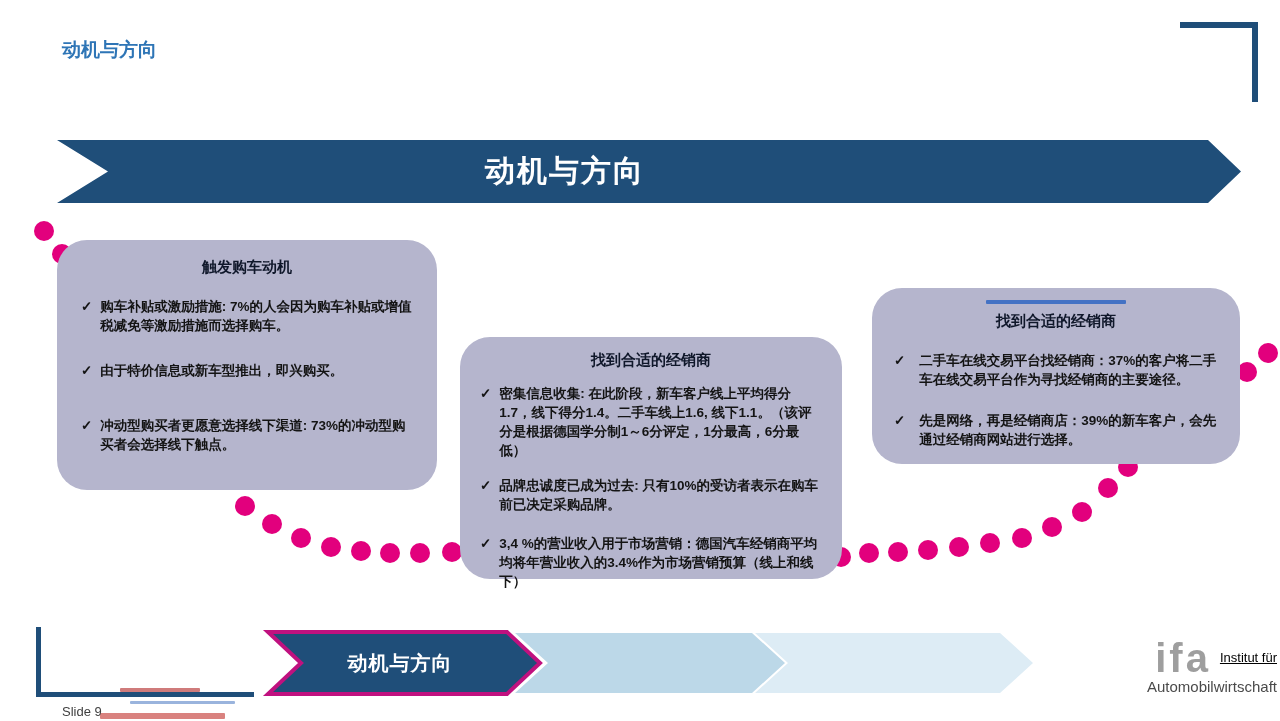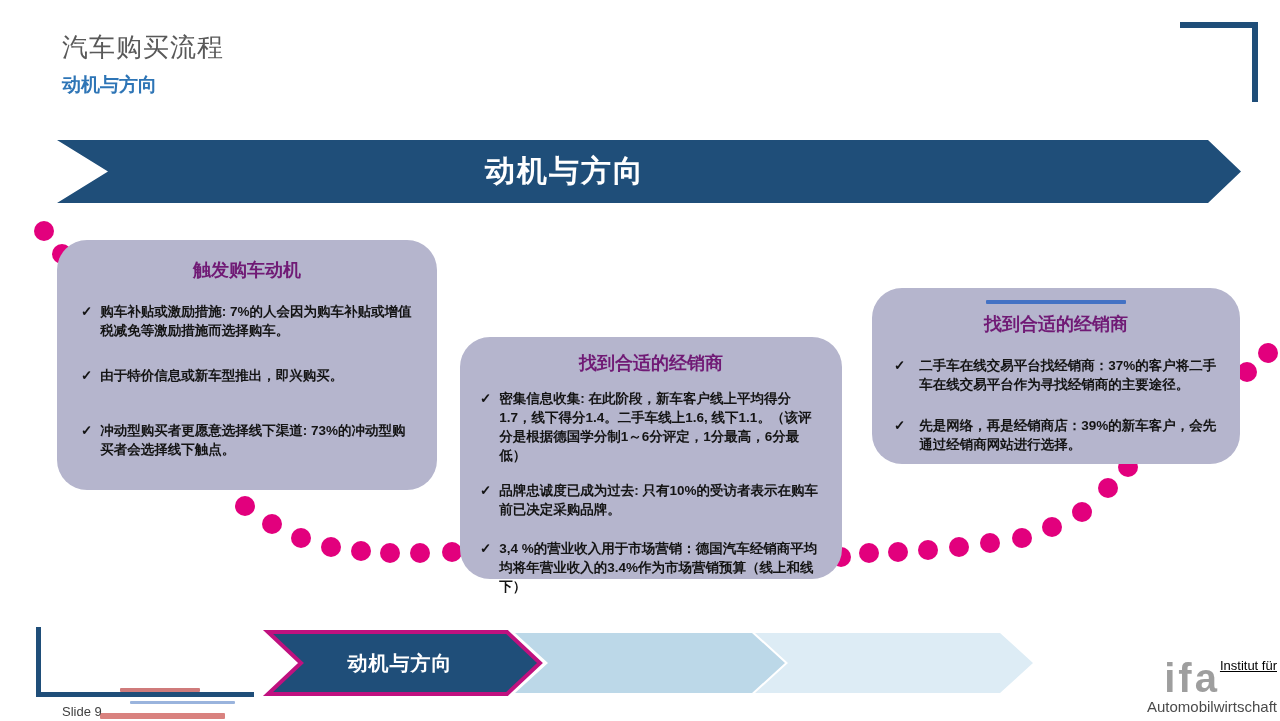--- a/index.html
+++ b/index.html
@@ -26,21 +26,21 @@
           letter-spacing:2px;z-index:3;}
 
   
   .dot{position:absolute;width:20px;height:20px;border-radius:50%;background:#e2007d;z-index:1;}
 
   
   .card{position:absolute;background:#b5b5cd;border-radius:30px;z-index:2;box-sizing:border-box;}
   .card-1{left:57px;top:240px;width:380px;height:250px;padding:18px 24px 14px;}
   .card-2{left:460px;top:337px;width:382px;height:242px;padding:12px 20px;}
   .card-3{left:872px;top:280px;width:368px;height:176px;padding:10px 22px;margin-top:8px;}
-  .card-title{text-align:center;color:#701a75;font-weight:bold;font-size:18px;}
+  .card-title{text-align:center;color:#0f172a;font-weight:bold;font-size:15px;}
   .card-rule{width:140px;height:4px;background:#4472c4;margin:2px auto 8px;border-radius:1px;}
   .bullet{display:flex;gap:8px;color:#141414;font-size:13.5px;line-height:19px;font-weight:600;}
   .bullet .check{flex:0 0 auto;}
   .card-1 .b1{margin-top:20px;}
   .card-1 .b2{margin-top:26px;}
   .card-1 .b3{margin-top:36px;}
   .card-2 .card-title{margin-top:2px;}
   .card-2 .b1{margin-top:14px;}
   .card-2 .b2{margin-top:16px;}
   .card-2 .b3{margin-top:20px;}
@@ -57,32 +57,31 @@
 
   
   .slide-num{position:absolute;left:62px;top:704px;font-size:13px;color:#3f3f3f;z-index:3;}
   .strip{position:absolute;z-index:2;border-radius:1px;}
   .strip-r1{left:120px;top:688px;width:80px;height:4px;background:#cf7b7b;}
   .strip-b1{left:130px;top:701px;width:105px;height:3px;background:#9ab4dd;}
   .strip-r2{left:100px;top:713px;width:125px;height:6px;background:#d9827f;}
 
   
   .logo{position:absolute;left:1085px;top:638px;width:192px;z-index:3;}
-  .logo-row{display:flex;justify-content:flex-end;margin-top:20px;}
+  .logo-row{display:flex;align-items:center;justify-content:flex-end;gap:9px;}
   .logo-mark{font-size:40px;font-weight:bold;color:#9e9e9e;letter-spacing:3px;line-height:1;}
   .logo-txt{font-size:13px;color:#000000;line-height:1.2;text-decoration:underline;}
   .logo-line2{font-size:15px;color:#4a4a4a;text-align:right;margin-top:0px;}
 </style>
 </head>
 <body>
 
 <div class="slide">
 
   <div class="hdr">
-    <div class="hdr-title">汽车购买流程</div>
     <div class="hdr-sub">动机与方向</div>
   </div>
 
   <div class="bar tr-h"></div>
   <div class="bar tr-v"></div>
   <div class="bar bl-v"></div>
   <div class="bar bl-h"></div>
 
   <div class="banner"></div>
   <div class="banner-label">动机与方向</div>

